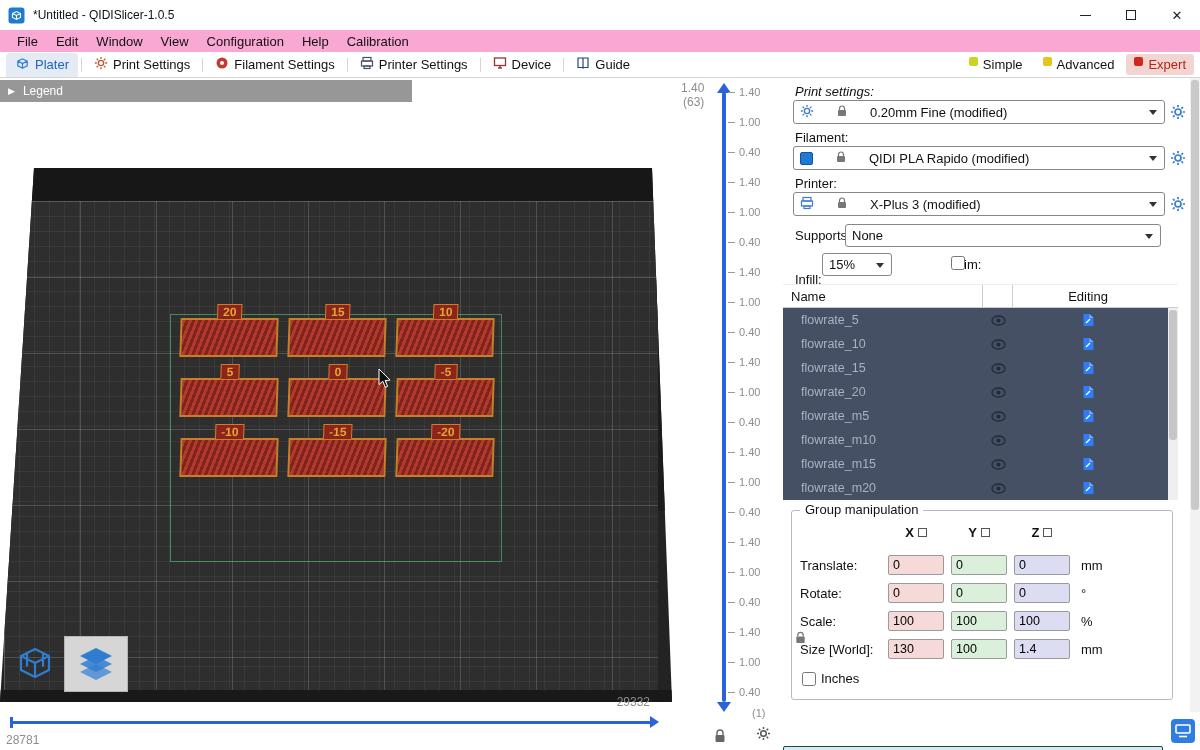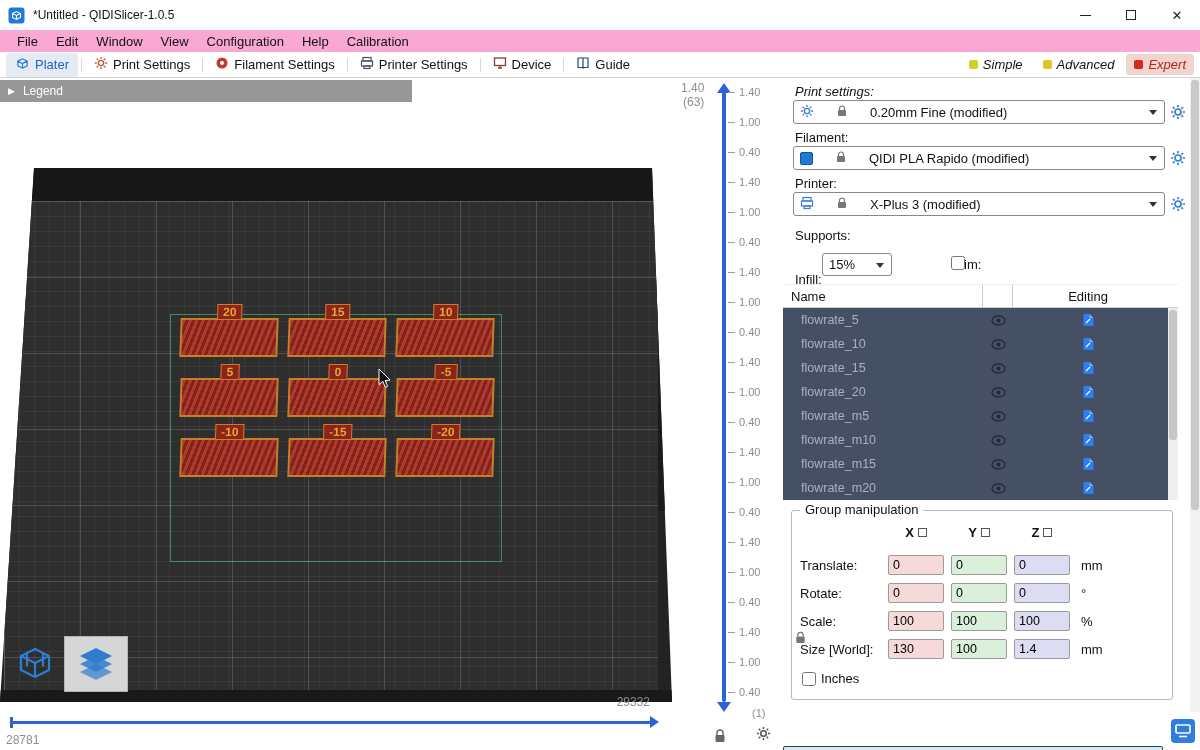--- a/index.html
+++ b/index.html
@@ -21,21 +21,21 @@
   
   .menubar { height:22px; display:flex; align-items:center; padding-left:8px; background:#f9a8d4; }
   .menu-item { padding:2px 9px; }
 
   
   .tabbar { height:26px; border-bottom:1px solid #d4d4d4; display:flex; align-items:center; padding:0 6px; background:#fff; }
   .tab { display:flex; align-items:center; gap:5px; padding:3px 9px; border-radius:4px 4px 0 0; }
   .tab.selected { background:#e4ebf5; color:#1d62c4; }
   .tab-sep { width:1px; height:14px; background:#d6d6d6; margin:0 3px; }
   .modes { margin-left:auto; display:flex; align-items:center; gap:4px; }
-  .mode { display:flex; align-items:center; gap:5px; padding:3px 8px; border-radius:3px;font-style:italic; }
+  .mode { display:flex; gap:5px; padding:3px 8px; border-radius:3px; }
   .mode.selected { background:#f2d5d0; color:#b3241a; }
   .mode-dot { width:9px; height:9px; border-radius:2px; display:inline-block; }
   .dot-simple { background:#ccd327; }
   .dot-advanced { background:#e4c41e; }
   .dot-expert { background:#d0281c; }
 
   
   .main { position:absolute; top:78px; left:0; right:0; bottom:0; }
 
   
@@ -516,20 +516,24 @@
       <span class="caret"></span>
     </div>
     <span class="gear-btn" style="left:386px; top:117px;">
         <svg width="16" height="16" viewBox="0 0 16 16">
           <circle cx="8" cy="8" r="3" fill="none" stroke="#3a7bd5" stroke-width="1.7"></circle>
           <path d="M8 1v2.2 M8 12.8V15 M1 8h2.2 M12.8 8H15 M3 3l1.6 1.6 M11.4 11.4 13 13 M13 3l-1.6 1.6 M4.6 11.4 3 13" stroke="#3a7bd5" stroke-width="1.7"></path>
         </svg>
       </span>
 
     <span class="sb-label" style="left:12px; top:150px;">Supports:</span>
+    <div class="combo" style="left:62px; top:146px; width:316px; height:23px;">
+      <span class="combo-text">None</span>
+      <span class="caret"></span>
+    </div>
 
     <span class="sb-label" style="left:12px; top:194px;">Infill:</span>
     <div class="combo" style="left:39px; top:175px; width:70px; height:23px;">
       <span class="combo-text">15%</span>
       <span class="caret"></span>
     </div>
     <span class="sb-label" style="left:122px; top:179px;margin-left:46px;">Brim:</span>
     <input type="checkbox" style="position: absolute; left: 168px; top: 178px;">
 
     <div class="obj-table">

